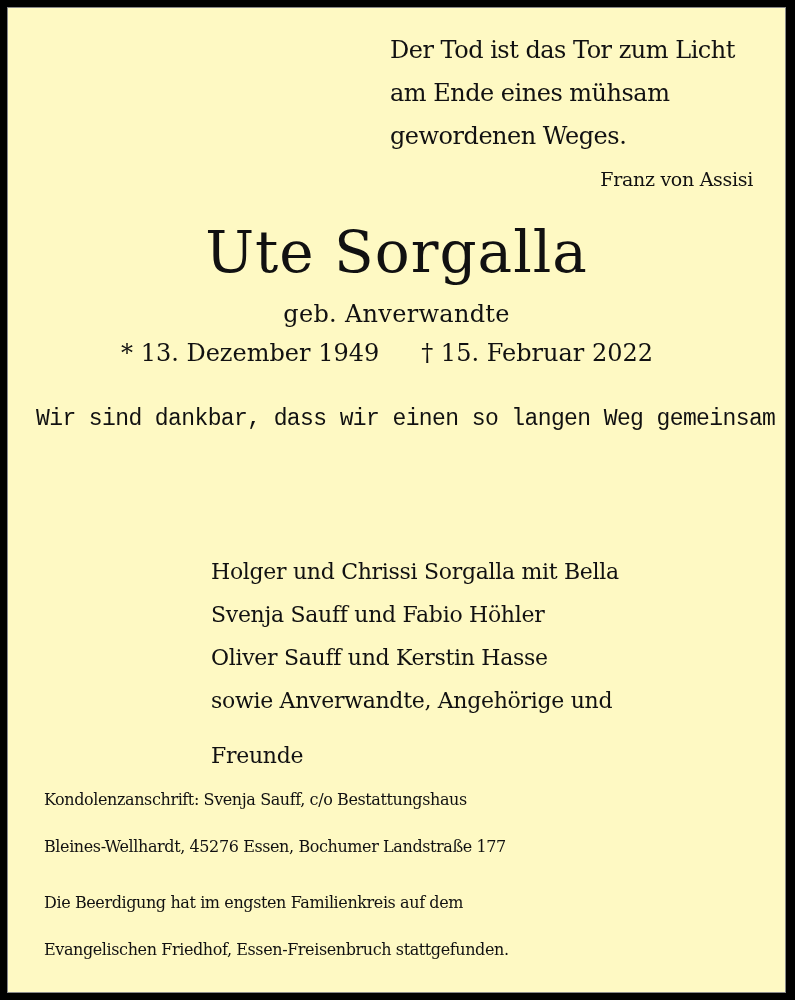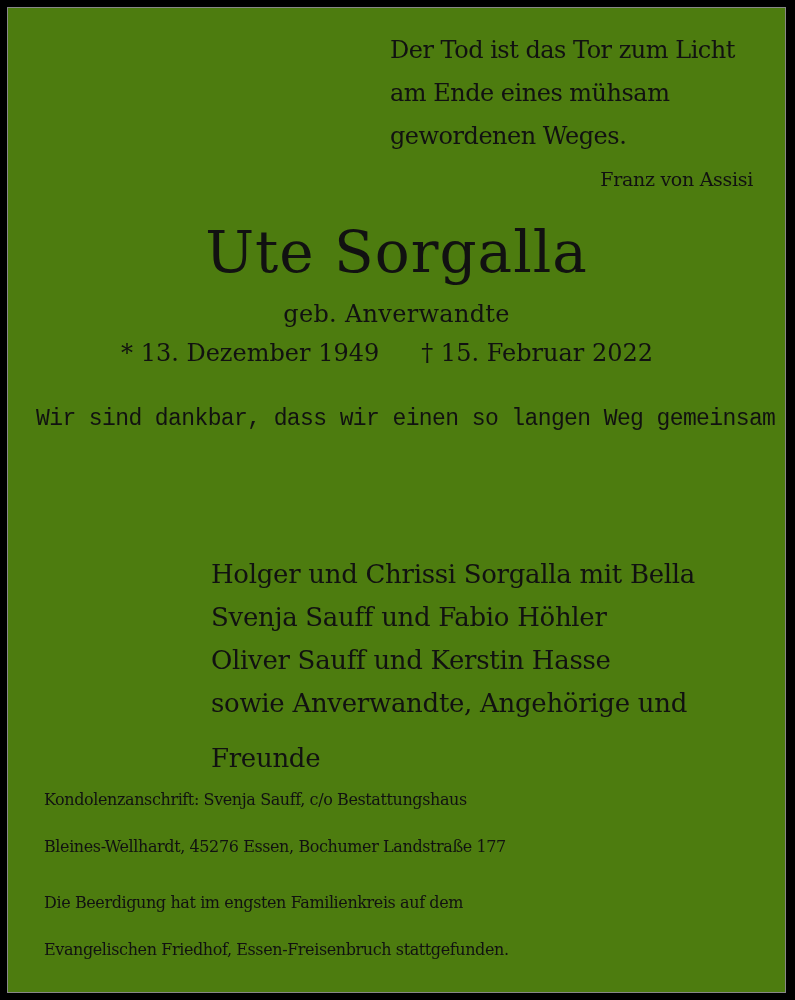--- a/index.html
+++ b/index.html
@@ -1,37 +1,37 @@
 <!DOCTYPE html>
 <html><head>
   <meta charset="utf-8">
   <style>
     html, body { margin: 0; padding: 0; background: #000; }
     body { width: 795px; height: 1000px; position: relative; overflow: hidden; }
     .card {
       position: absolute; left: 7px; top: 7px; width: 777px; height: 984px;
-      background: #4d7c0f; border: 1px solid #888;
+      background: #fef9c3; border: 1px solid #888;
       font-family: "DejaVu Serif", "Liberation Serif", serif;
       color: #111;
     }
     .abs { position: absolute; white-space: nowrap; }
     .quote-line { left: 382px; font-size: 24px; letter-spacing: -0.5px; }
     .q1 { top: 28px; }
     .q2 { top: 71px; }
     .q3 { top: 114px; }
     .author { right: 32px; top: 160px; font-size: 19px; letter-spacing: -0.3px; }
     .name { left: 0; right: 0; top: 210px; text-align: center; font-size: 58px; letter-spacing: 1px; }
     .maiden { left: 0; right: 0; top: 292px; text-align: center; font-size: 24px; letter-spacing: 0.3px; }
     .dates { top: 331px; left: 113px; font-size: 24px; }
     .dates .gap { display: inline-block; width: 42px; }
     .body-line { left: 28px; font-size: 23px; letter-spacing: -0.6px; }
     .b1 { top: 398px; font-family: Liberation Mono, monospace; }
     .b2 { top: 442px; }
     .b3 { top: 486px; }
-    .mourner { left: 203px; font-size: 26px; letter-spacing: -0.3px; }
+    .mourner { left: 203px; font-size: 22px; letter-spacing: -0.3px; }
     .m1 { top: 551px; }
     .m2 { top: 594px; }
     .m3 { top: 637px; }
     .m4 { top: 680px; }
     .m5 { top: 723px; margin-top: 12px; }
     .foot { left: 36px; font-size: 16px; letter-spacing: -0.4px; }
     .f1 { top: 782px; }
     .f2 { top: 829px; }
     .f3 { top: 885px; }
     .f4 { top: 932px; }

